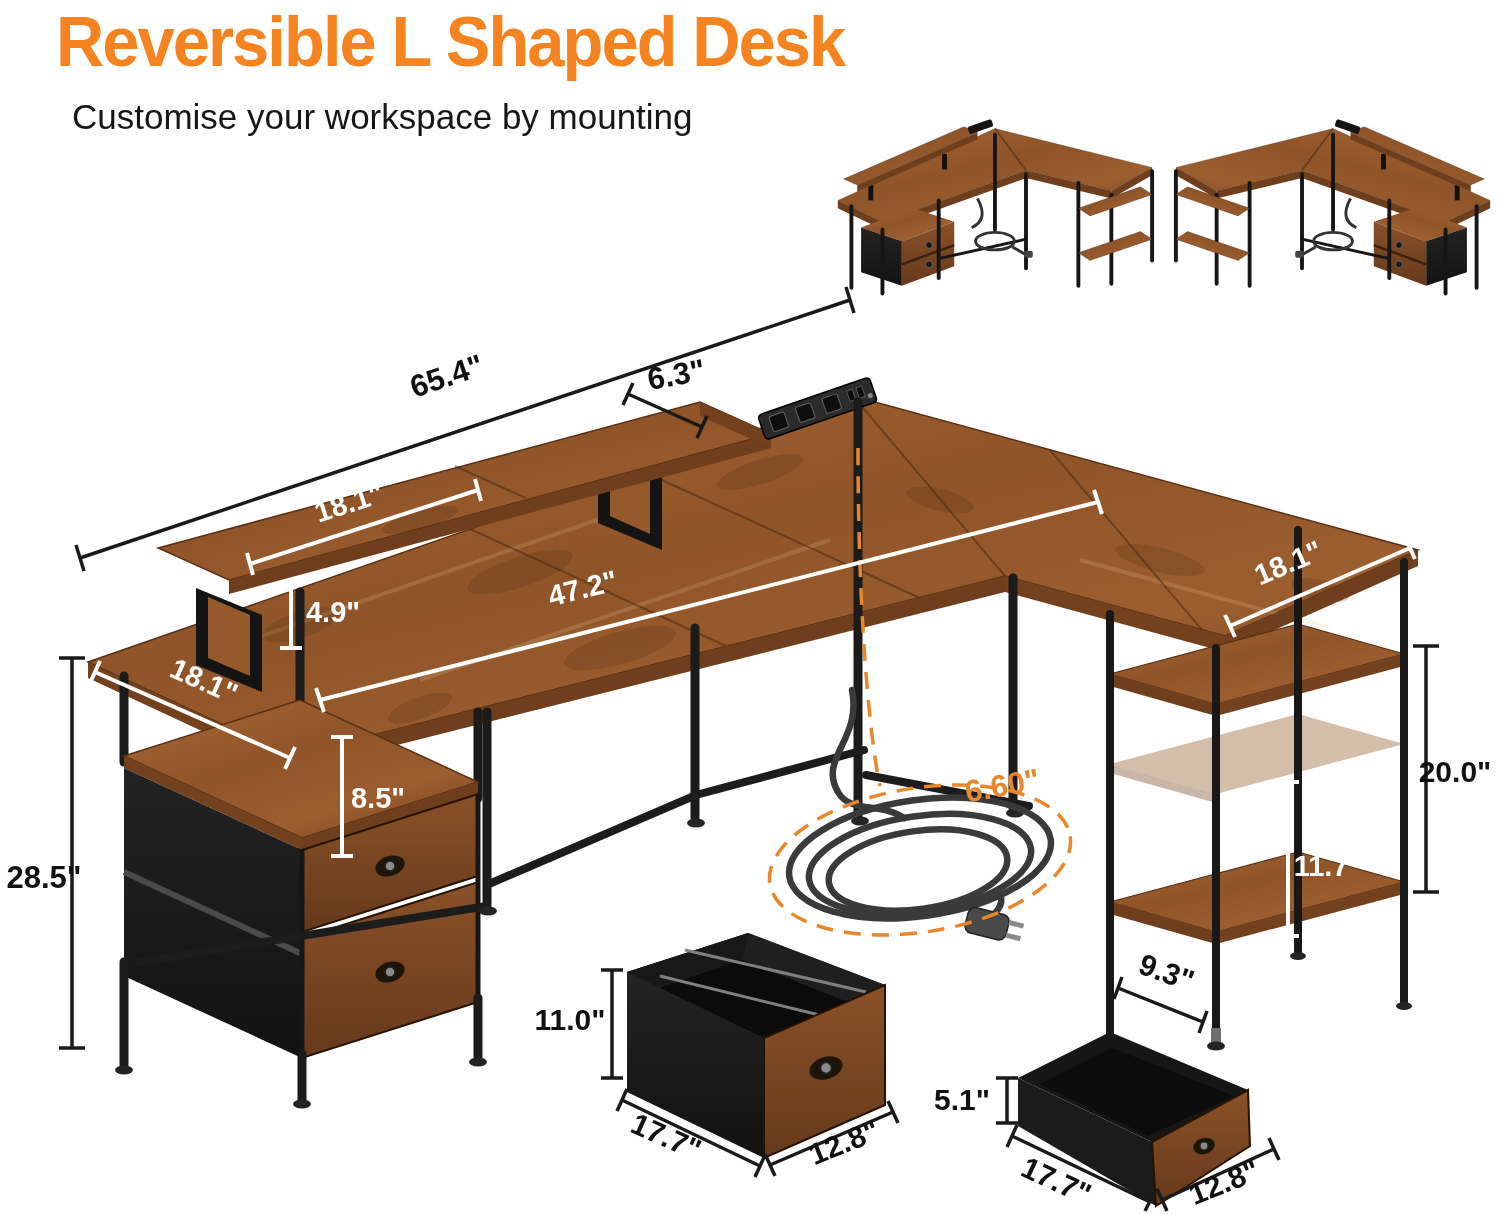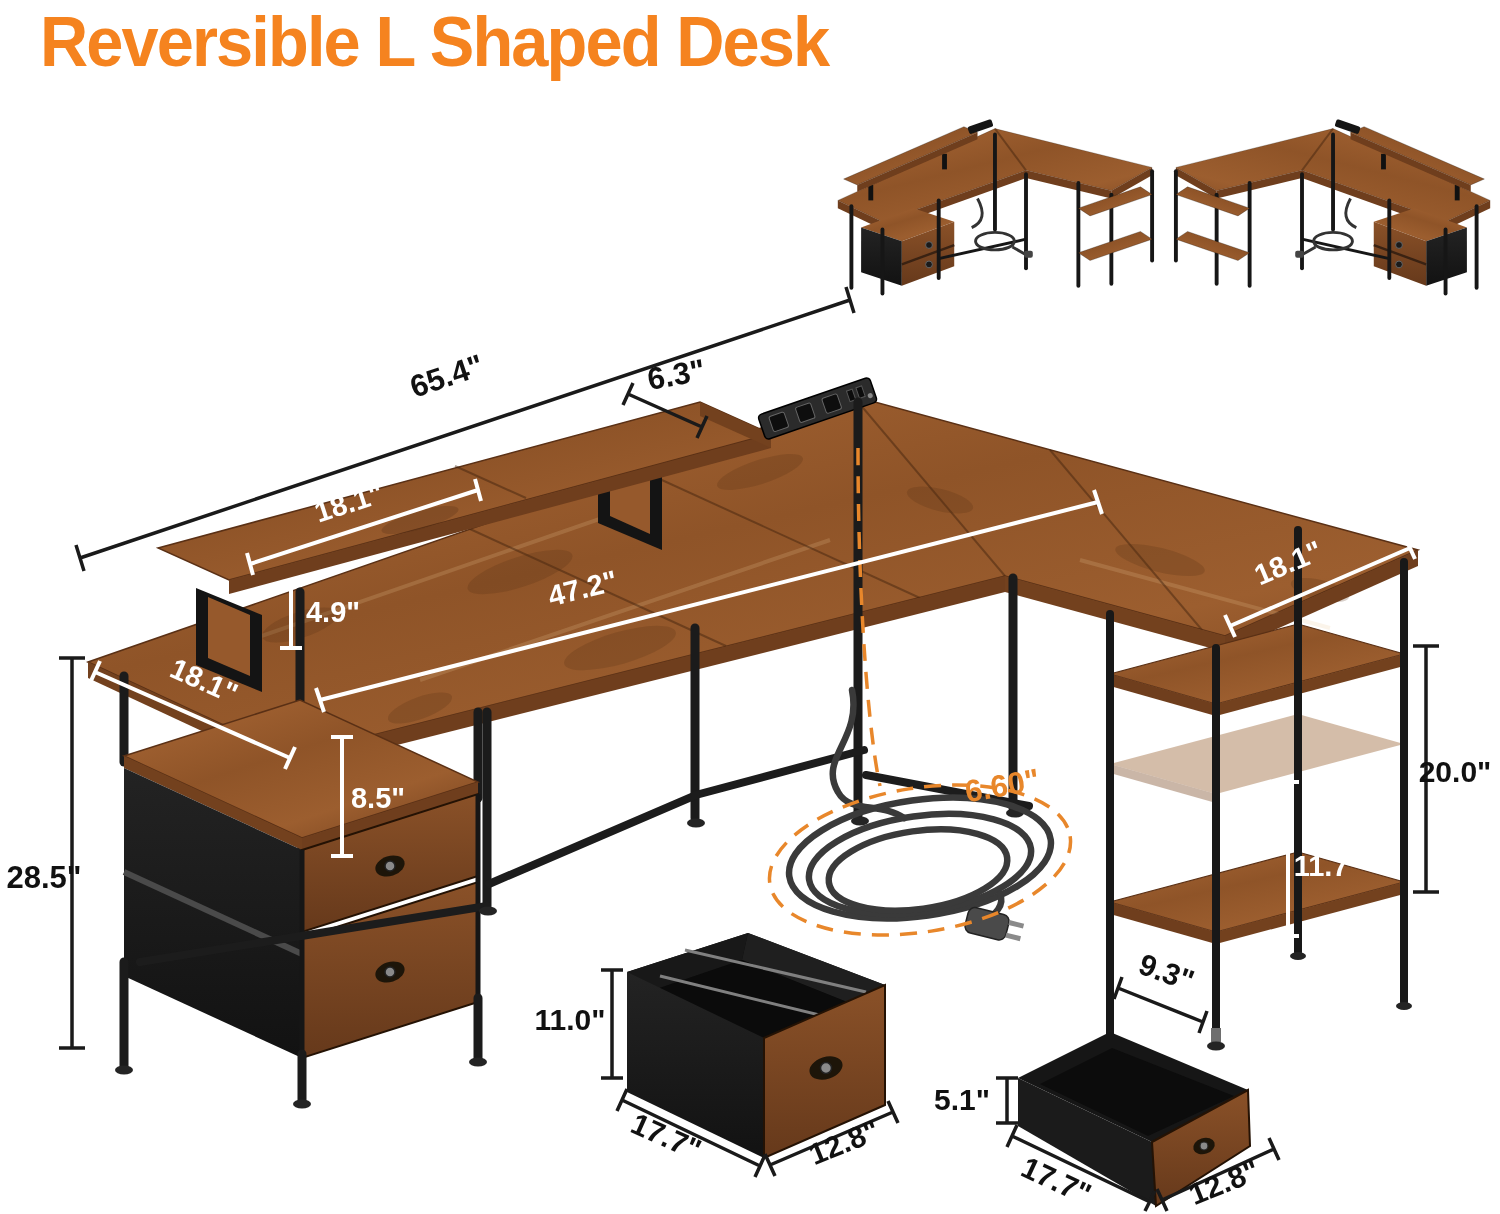--- a/index.html
+++ b/index.html
@@ -1,19 +1,19 @@
 <!DOCTYPE html>
 <html><head>
 <meta charset="utf-8">
 <style>
   html,body{margin:0;padding:0;background:#fff;}
   body{font-family:"Liberation Sans", sans-serif;}
   .page{position:relative;width:1500px;height:1214px;background:#fff;overflow:hidden;}
   .scene{position:absolute;left:0;top:0;}
-  .hdr{position:absolute;left:40px;top:0px;z-index:5;}
+  .hdr{position:absolute;left:56px;top:0px;z-index:5;}
   .title{font-size:71px;font-weight:bold;color:#F5831F;letter-spacing:-2px;
          transform:scaleX(.94);transform-origin:left top;white-space:nowrap;line-height:84px;margin:0;}
   .sub{margin:8px 0 0 16px;font-size:35px;color:#161616;line-height:49px;font-weight:400;}
   svg text{font-family:"Liberation Sans", sans-serif;}
   .db{fill:#111;font-weight:bold;font-size:30px;text-anchor:middle;}
   .dbl{fill:#111;font-weight:bold;font-size:31px;text-anchor:middle;}
   .dw{fill:#fff;font-weight:bold;font-size:29px;text-anchor:middle;}
   .dor{fill:#E8872B;font-weight:bold;font-size:31px;text-anchor:middle;}
   .k{stroke:#1a1a1a;stroke-width:3.5;fill:none;}
   .wl{stroke:#ffffff;stroke-width:4;fill:none;}
@@ -27,20 +27,21 @@
   .mini-line{stroke:#161616;stroke-width:4;fill:none;stroke-linecap:round;}
 </style>
 </head>
 <body>
 
 <div class="page">
 
   <div class="hdr">
     <h1 class="title">Reversible L Shaped Desk</h1>
     <div class="sub">
+      <div>Customise your workspace by mounting</div>
     </div>
   </div>
 
   <svg class="scene" width="1500" height="1214" viewBox="0 0 1500 1214">
     <defs>
       <linearGradient id="gTop" x1="0" y1="0" x2="0.85" y2="1">
         <stop offset="0" stop-color="#AA6836"></stop>
           <stop offset="0.45" stop-color="#8F5428"></stop>
         <stop offset="0.75" stop-color="#9C5E2F"></stop>
           <stop offset="1" stop-color="#7D4721"></stop>

